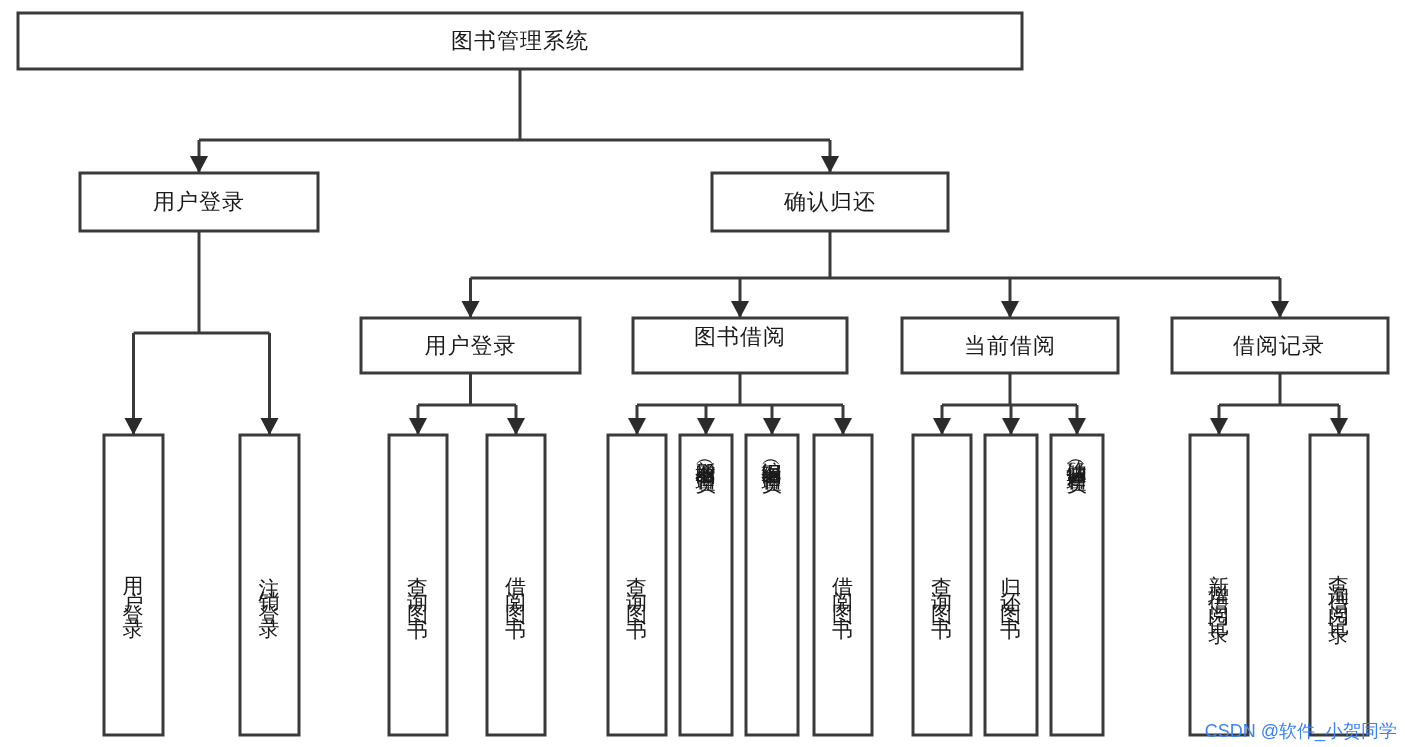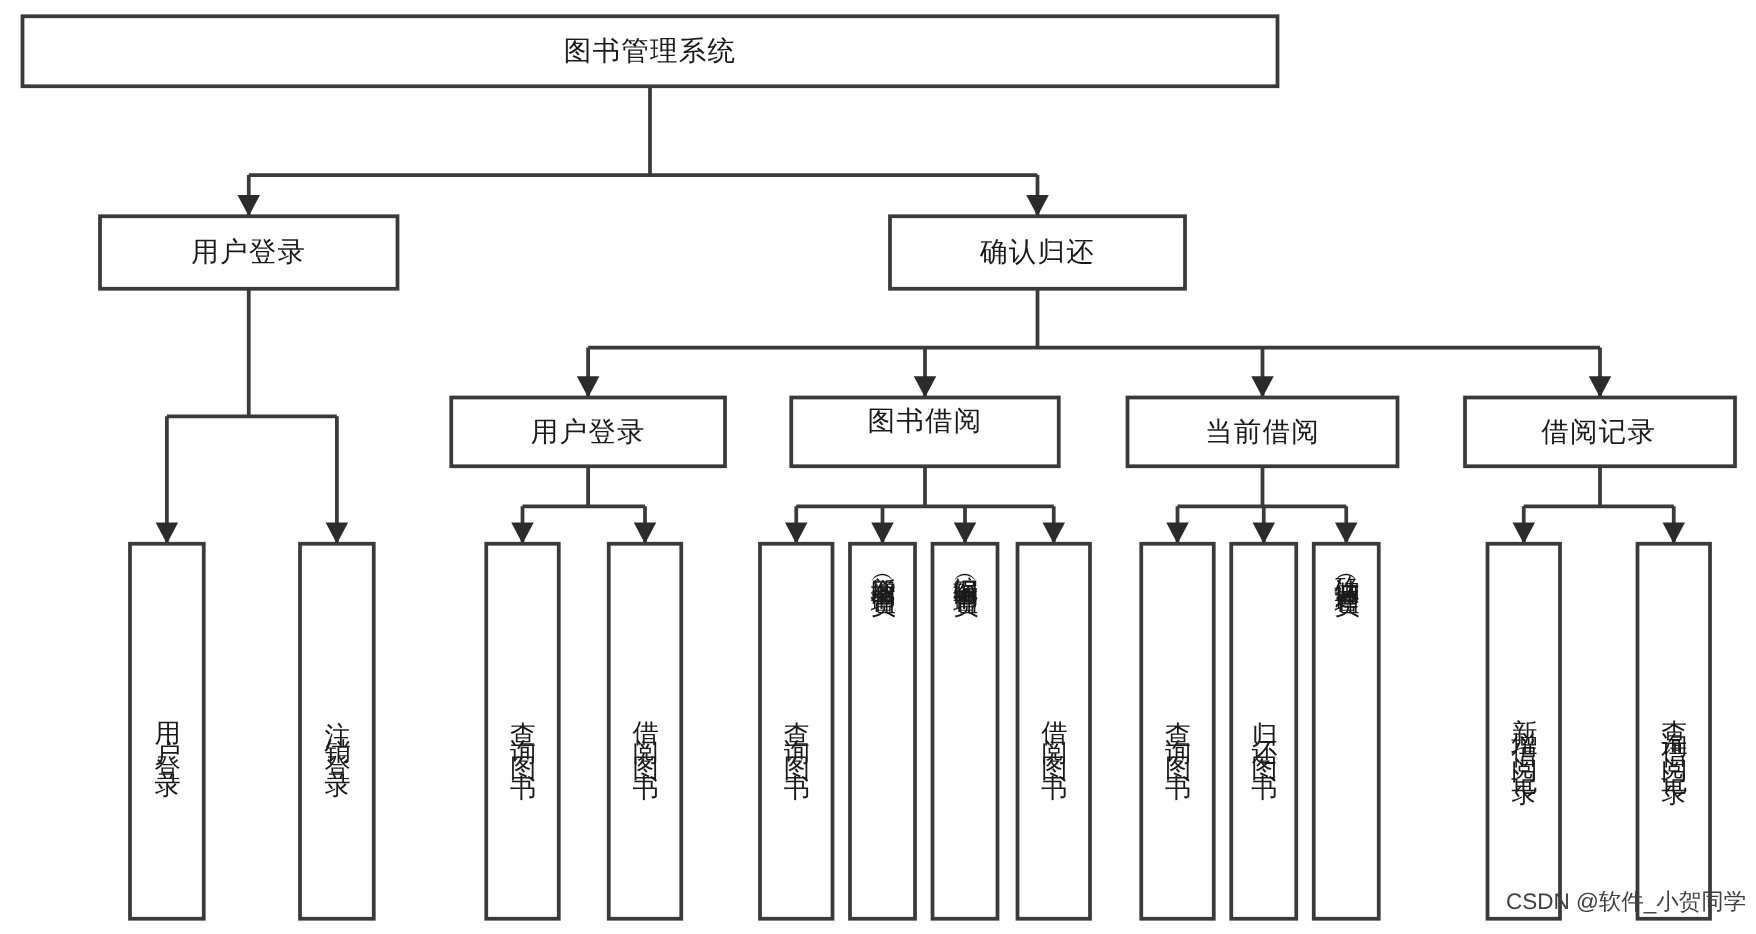--- a/index.html
+++ b/index.html
@@ -69,24 +69,24 @@
   .hlabel-text {
     font-family: "Liberation Sans", "DejaVu Sans", sans-serif;
     font-size: 22px;
     color: #1a1a1a;
     white-space: nowrap;
     letter-spacing: 1px;
   }
   #watermark {
     position: absolute;
     right: 8px;
-    bottom: 14px;
+    bottom: 4px;
     font-family: "Liberation Sans", "DejaVu Sans", sans-serif;
     font-size: 18px;
-    color: #404040;
+    color: #3b82f6;
     white-space: nowrap;
     user-select: none;
   }
 </style>
 </head>
 <body>
 
 <div id="diagram-root">
 
   <svg id="tree-svg" viewBox="0 0 1405 747" xmlns="http://www.w3.org/2000/svg">

